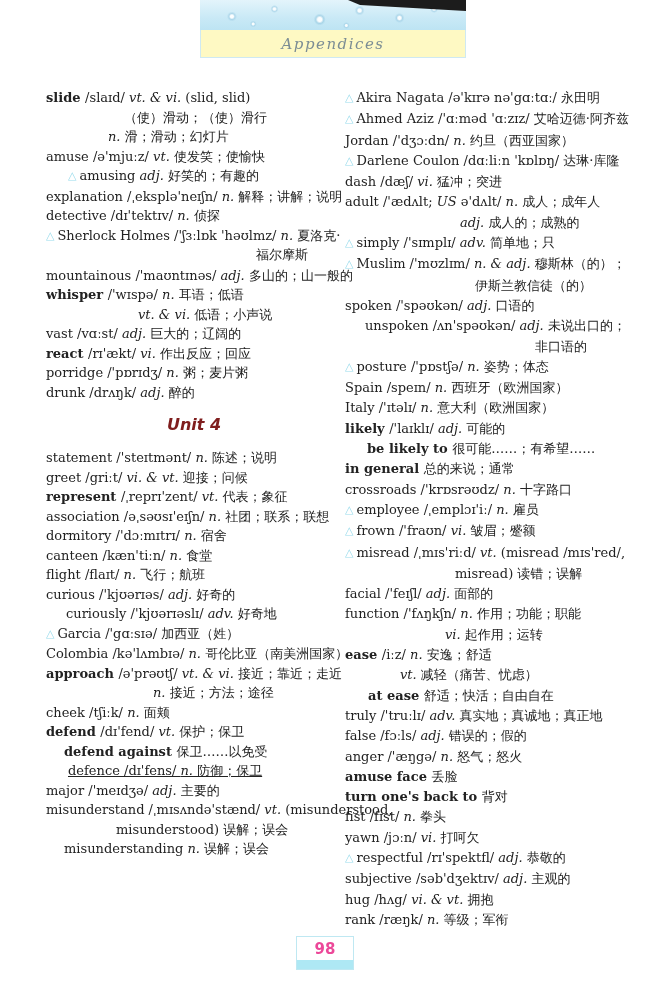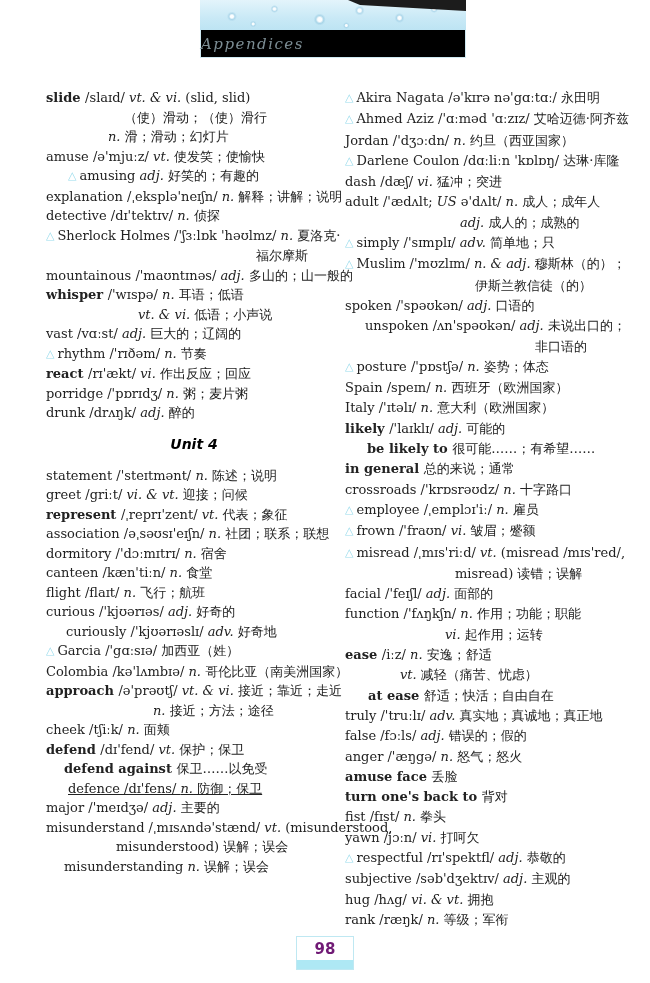--- a/index.html
+++ b/index.html
@@ -18,50 +18,50 @@
       radial-gradient(circle at 45% 65%, rgba(255,255,255,.95) 0 2px, rgba(140,195,220,.5) 4px, transparent 6px),
       radial-gradient(circle at 60% 35%, rgba(255,255,255,.9) 0 1.5px, rgba(150,200,225,.5) 3px, transparent 5px),
       radial-gradient(circle at 75% 60%, rgba(255,255,255,.95) 0 1.5px, rgba(150,200,225,.55) 3px, transparent 5px),
       radial-gradient(circle at 88% 30%, rgba(255,255,255,.9) 0 1px, rgba(150,200,225,.5) 2.5px, transparent 4px),
       radial-gradient(circle at 20% 80%, rgba(255,255,255,.9) 0 1px, rgba(150,200,225,.45) 2px, transparent 3.5px),
       radial-gradient(circle at 55% 85%, rgba(255,255,255,.9) 0 1px, rgba(150,200,225,.45) 2px, transparent 3.5px),
       linear-gradient(180deg,#e3f4fb 0%,#c9e9f6 60%,#bde4f3 100%);
   }
   .header-photo svg { position:absolute; right:0; top:0; }
   .header-title-box {
-    height:27px; border:1px solid #cfe9f2; border-top:none; background:#000000;
-    display:flex; align-items:center; 
+    height:27px; border:1px solid #cfe9f2; border-top:none; background:#fef9c3;
+    display:flex; align-items:center; justify-content:center;
   }
   .header-title {
     font-style:italic; color:#7c8d94; font-size:15px; letter-spacing:1.5px;
     font-family:"DejaVu Serif",serif;
   }
   
   .col { position:absolute; top:88px; }
   .col-left  { left:46px;  width:296px; }
   .col-right { left:345px; width:288px; }
   .vline { white-space:nowrap; font-size:13px; }
   .col-left  .vline { line-height:19.5px; }
   .col-right .vline { line-height:20.3px; }
   .seg-b { font-weight:bold; }
   .seg-i { font-style:italic; }
   .tri { color:#9adcec; font-size:11px; margin-right:3px; position:relative; top:-1px; }
   .unit-heading {
-    text-align:center; color:#000000; font-weight:bold; font-style:italic;
-    font-size:14px; margin:13px 0 14px;
+    text-align:center; color:#7f1d1d; font-weight:bold; font-style:italic;
+    font-size:16px; margin:13px 0 14px;
     font-family:"DejaVu Sans","Liberation Sans",sans-serif;
   }
   
   .page-num-box {
     position:absolute; left:50%; transform:translateX(-50%); bottom:13px;
     width:56px; border:1px solid #bfe8f2; background:#ffffff;
   }
   .page-num {
     text-align:center; font-weight:bold; font-size:15px; padding:3px 0 2px;
-    color:#701a75; font-family:"DejaVu Sans","Liberation Sans",sans-serif;
+    color:#ec4899; font-family:"DejaVu Sans","Liberation Sans",sans-serif;
   }
   .page-num-strip { height:9px; background:#aee8f4; }
 </style>
 </head>
 <body>
 
 <div class="page">
 
   <div class="header-band">
     <div class="header-photo">
@@ -76,26 +76,25 @@
 
   <div class="col col-left">
       <div class="vline"><span class="seg-b ">slide </span><span class="">/slaɪd/ </span><span class="seg-i">vt. &amp; vi.</span><span class=""> (slid, slid)</span></div>
       <div class="vline" style="padding-left: 78px;"><span class="">（使）滑动；（使）滑行</span></div>
       <div class="vline" style="padding-left: 62px;"><span class="seg-i">n.</span><span class=""> 滑；滑动；幻灯片</span></div>
       <div class="vline"><span class="">amuse /ə'mjuːz/ </span><span class="seg-i">vt.</span><span class=""> 使发笑；使愉快</span></div>
       <div class="vline" style="padding-left: 22px;"><span class="tri">△</span><span class="">amusing </span><span class="seg-i">adj.</span><span class=""> 好笑的；有趣的</span></div>
       <div class="vline"><span class="">explanation /ˌeksplə'neɪʃn/ </span><span class="seg-i">n.</span><span class=""> 解释；讲解；说明</span></div>
       <div class="vline"><span class="">detective /dɪ'tektɪv/ </span><span class="seg-i">n.</span><span class=""> 侦探</span></div>
       <div class="vline"><span class="tri">△</span><span class="">Sherlock Holmes /'ʃɜːlɒk 'həʊlmz/ </span><span class="seg-i">n.</span><span class=""> 夏洛克·</span></div>
-      <div class="vline" style="padding-left: 210px;"><span class="">福尔摩斯</span></div>
+      <div class="vline" style="padding-left: 210px; font-family: Liberation Mono, monospace;"><span class="">福尔摩斯</span></div>
       <div class="vline"><span class="">mountainous /'maʊntɪnəs/ </span><span class="seg-i">adj.</span><span class=""> 多山的；山一般的</span></div>
       <div class="vline"><span class="seg-b ">whisper </span><span class="">/'wɪspə/ </span><span class="seg-i">n.</span><span class=""> 耳语；低语</span></div>
       <div class="vline" style="padding-left: 92px;"><span class="seg-i">vt. &amp; vi.</span><span class=""> 低语；小声说</span></div>
       <div class="vline"><span class="">vast /vɑːst/ </span><span class="seg-i">adj.</span><span class=""> 巨大的；辽阔的</span></div>
-      <div class="vline"><span class="tri">△</span><span class="">rhythm /'rɪðəm/ </span><span class="seg-i">n.</span><span class=""> 节奏</span></div>
       <div class="vline"><span class="seg-b ">react </span><span class="">/rɪ'ækt/ </span><span class="seg-i">vi.</span><span class=""> 作出反应；回应</span></div>
       <div class="vline"><span class="">porridge /'pɒrɪdʒ/ </span><span class="seg-i">n.</span><span class=""> 粥；麦片粥</span></div>
       <div class="vline"><span class="">drunk /drʌŋk/ </span><span class="seg-i">adj.</span><span class=""> 醉的</span></div>
       <div class="unit-heading">Unit 4</div>
       <div class="vline"><span class="">statement /'steɪtmənt/ </span><span class="seg-i">n.</span><span class=""> 陈述；说明</span></div>
       <div class="vline"><span class="">greet /griːt/ </span><span class="seg-i">vi. &amp; vt.</span><span class=""> 迎接；问候</span></div>
       <div class="vline"><span class="seg-b ">represent </span><span class="">/ˌreprɪ'zent/ </span><span class="seg-i">vt.</span><span class=""> 代表；象征</span></div>
       <div class="vline"><span class="">association /əˌsəʊsɪ'eɪʃn/ </span><span class="seg-i">n.</span><span class=""> 社团；联系；联想</span></div>
       <div class="vline"><span class="">dormitory /'dɔːmɪtrɪ/ </span><span class="seg-i">n.</span><span class=""> 宿舍</span></div>
       <div class="vline"><span class="">canteen /kæn'tiːn/ </span><span class="seg-i">n.</span><span class=""> 食堂</span></div>

